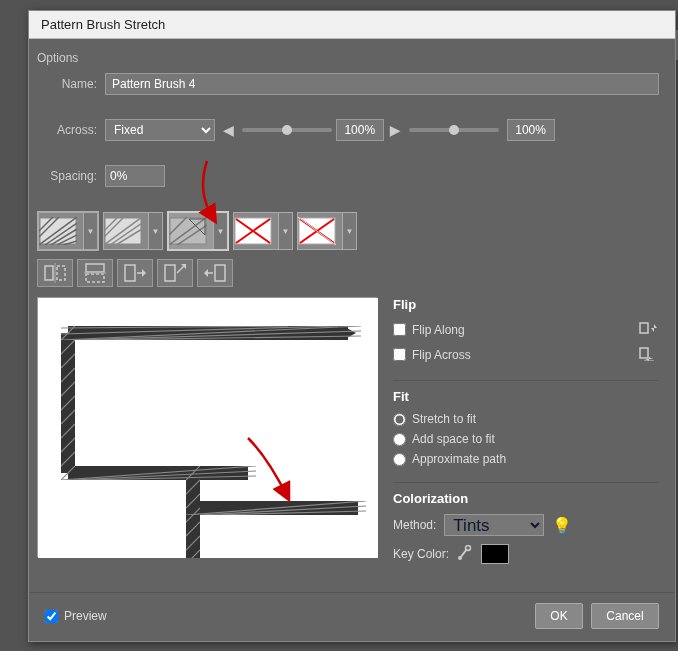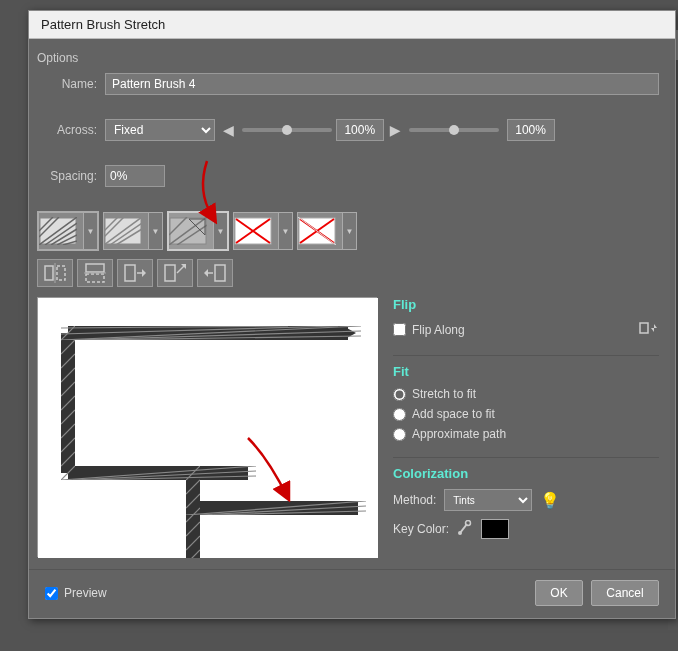--- a/index.html
+++ b/index.html
@@ -182,21 +182,21 @@
       flex-shrink: 0;
     }
     
     .right-panel {
       flex: 1;
     }
     .panel-section {
       margin-bottom: 16px;
     }
     .panel-section-title {
-      color: #5eead4;
+      color: #ffffff;
       font-size: 13px;
       margin-bottom: 8px;
       font-weight: bold;
     }
     .checkbox-row {
       display: flex;
       align-items: center;
       margin-bottom: 6px;
       gap: 6px;
       justify-content: space-between;
@@ -233,24 +233,24 @@
       gap: 8px;
       margin-bottom: 8px;
     }
     .method-label {
       color: #ddd;
       font-size: 12px;
     }
     .method-select {
       background: #777;
       border: 1px solid #999;
-      color: #ffffff;
-      font-size: 10px;
+      color: #0f172a;
+      font-size: 17px;
       height: 22px;
-      width: 88px;
+      width: 100px;
       padding: 0 4px;
     }
     .light-icon {
       color: #ffd700;
       font-size: 16px;
     }
     .key-color-row {
       display: flex;
       align-items: center;
       gap: 8px;
@@ -611,20 +611,31 @@
 
         <div class="panel-section">
           <div class="panel-section-title">Flip</div>
           <div class="checkbox-row">
             <input type="checkbox" id="flipAlong" style="">
             <label class="checkbox-label" for="flipAlong">Flip Along</label>
             <span class="flip-icon">
               <svg width="20" height="16" viewBox="0 0 20 16">
                 <rect x="1" y="3" width="8" height="10" fill="none" stroke="#ccc" stroke-width="1.5"></rect>
                 <polygon points="12,8 18,8 15,4 15,12" fill="#ccc"></polygon>
+              </svg>
+            </span>
+          </div>
+          <div class="checkbox-row">
+            <input type="checkbox" id="flipAcross" style="">
+            <label class="checkbox-label" for="flipAcross">Flip Across</label>
+            <span class="flip-icon">
+              <svg width="20" height="16" viewBox="0 0 20 16">
+                <rect x="1" y="3" width="8" height="10" fill="none" stroke="#ccc" stroke-width="1.5"></rect>
+                <polygon points="10,12 10,16 6,14 14,14" fill="#ccc"></polygon>
+                <line x1="5" y1="16" x2="15" y2="16" stroke="#ccc" stroke-width="1"></line>
               </svg>
             </span>
           </div>
         </div>
 
         <div class="divider-line"></div>
 
         <div class="panel-section" style="margin-top:8px;">
           <div class="panel-section-title">Fit</div>
           <div class="radio-row">

